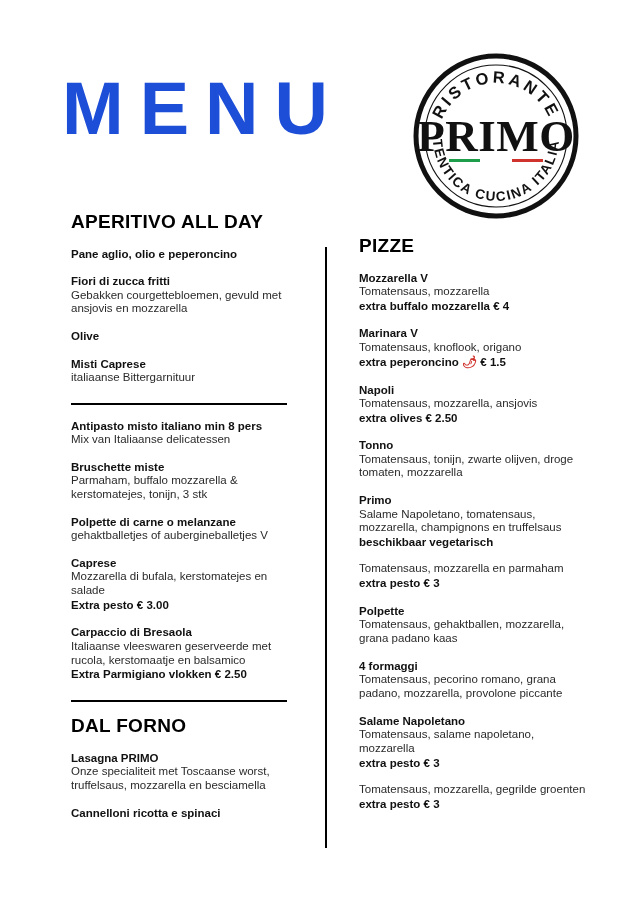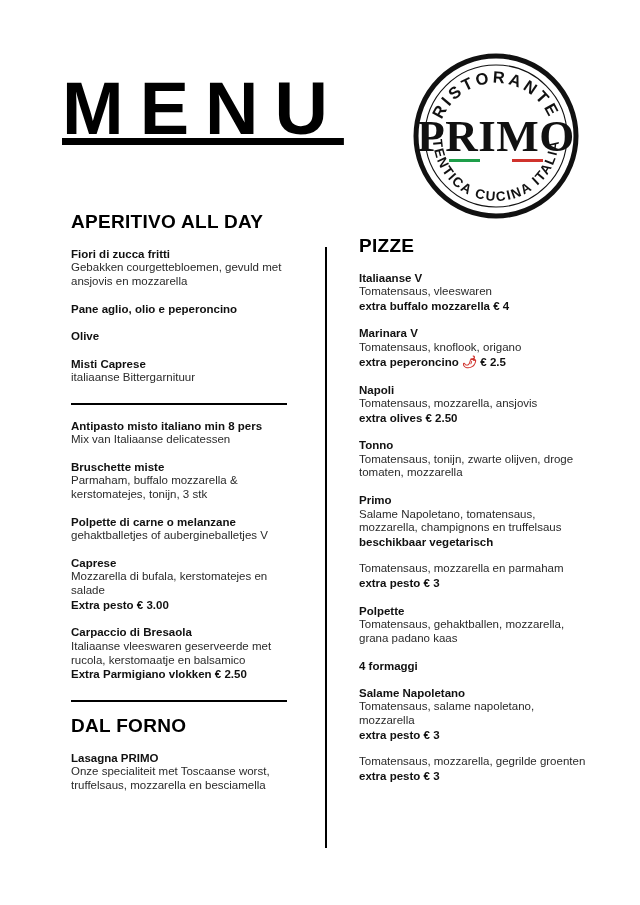--- a/index.html
+++ b/index.html
@@ -25,23 +25,22 @@
     height: 215px;
   }
   .menu-title {
     position: absolute;
     left: 62px;
     top: 72px;
     font-size: 74px;
     font-weight: bold;
     letter-spacing: 16px;
     line-height: 1;
-    color: #000000;
+    color: #1d4ed8;
     white-space: nowrap;
-    text-decoration: underline;
   }
 
   
   .logo {
     position: absolute;
     left: 413px;
     top: 53px;
     width: 166px;
     height: 166px;
   }
@@ -159,26 +158,26 @@
 <div class="columns">
 
   <div class="col-divider"></div>
 
   <div class="col-left">
 
     <div class="sec">
       <h2 class="section-title">APERITIVO ALL DAY</h2>
 
       <div class="item">
+        <div class="item-name">Pane aglio, olio e peperoncino</div>
+      </div>
+
+      <div class="item">
         <div class="item-name">Fiori di zucca fritti</div>
         <div class="item-desc">Gebakken courgettebloemen, gevuld met ansjovis en mozzarella</div>
-      </div>
-
-      <div class="item">
-        <div class="item-name">Pane aglio, olio e peperoncino</div>
       </div>
 
       <div class="item">
         <div class="item-name">Olive</div>
       </div>
 
       <div class="item">
         <div class="item-name">Misti Caprese</div>
         <div class="item-desc">italiaanse Bittergarnituur</div>
       </div>
@@ -219,37 +218,40 @@
     <hr class="rule">
 
     <div class="sec">
       <h2 class="section-title">DAL FORNO</h2>
 
       <div class="item">
         <div class="item-name">Lasagna PRIMO</div>
         <div class="item-desc">Onze specialiteit met Toscaanse worst, truffelsaus, mozzarella en besciamella</div>
       </div>
 
+      <div class="item">
+        <div class="item-name">Cannelloni ricotta e spinaci</div>
+      </div>
     </div>
   </div>
 
   <div class="col-right">
     <div class="sec">
       <h2 class="section-title pizze">PIZZE</h2>
 
       <div class="item">
-        <div class="item-name">Italiaanse V</div>
-        <div class="item-desc">Tomatensaus, vleeswaren</div>
+        <div class="item-name">Mozzarella V</div>
+        <div class="item-desc">Tomatensaus, mozzarella</div>
         <div class="item-extra">extra buffalo mozzarella € 4</div>
       </div>
 
       <div class="item">
         <div class="item-name">Marinara V</div>
         <div class="item-desc">Tomatensaus, knoflook, origano</div>
-        <div class="item-extra"><span>extra peperoncino </span><span class="chili">🌶</span><span> € 2.5</span></div>
+        <div class="item-extra"><span>extra peperoncino </span><span class="chili">🌶</span><span> € 1.5</span></div>
       </div>
 
       <div class="item">
         <div class="item-name">Napoli</div>
         <div class="item-desc">Tomatensaus, mozzarella, ansjovis</div>
         <div class="item-extra">extra olives € 2.50</div>
       </div>
 
       <div class="item">
         <div class="item-name">Tonno</div>
@@ -267,20 +269,21 @@
         <div class="item-extra">extra pesto € 3</div>
       </div>
 
       <div class="item">
         <div class="item-name">Polpette</div>
         <div class="item-desc">Tomatensaus, gehaktballen, mozzarella, grana padano kaas</div>
       </div>
 
       <div class="item">
         <div class="item-name">4 formaggi</div>
+        <div class="item-desc">Tomatensaus, pecorino romano, grana padano, mozzarella, provolone piccante</div>
       </div>
 
       <div class="item">
         <div class="item-name">Salame Napoletano</div>
         <div class="item-desc">Tomatensaus, salame napoletano, mozzarella</div>
         <div class="item-extra">extra pesto € 3</div>
       </div>
 
       <div class="item">
         <div class="item-desc">Tomatensaus, mozzarella, gegrilde groenten</div>

